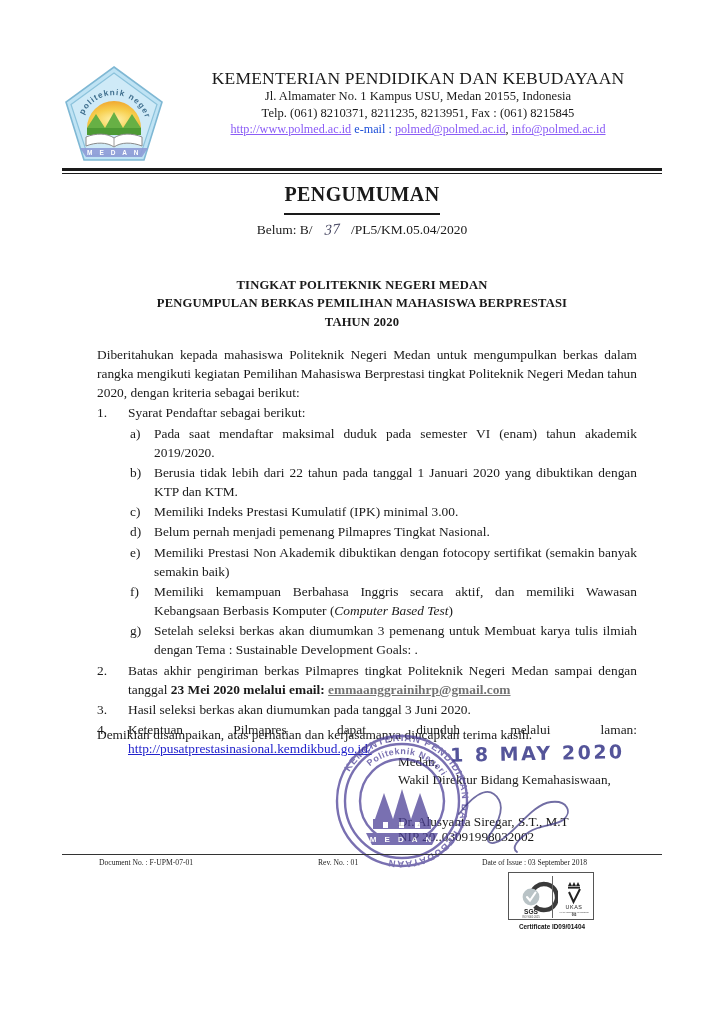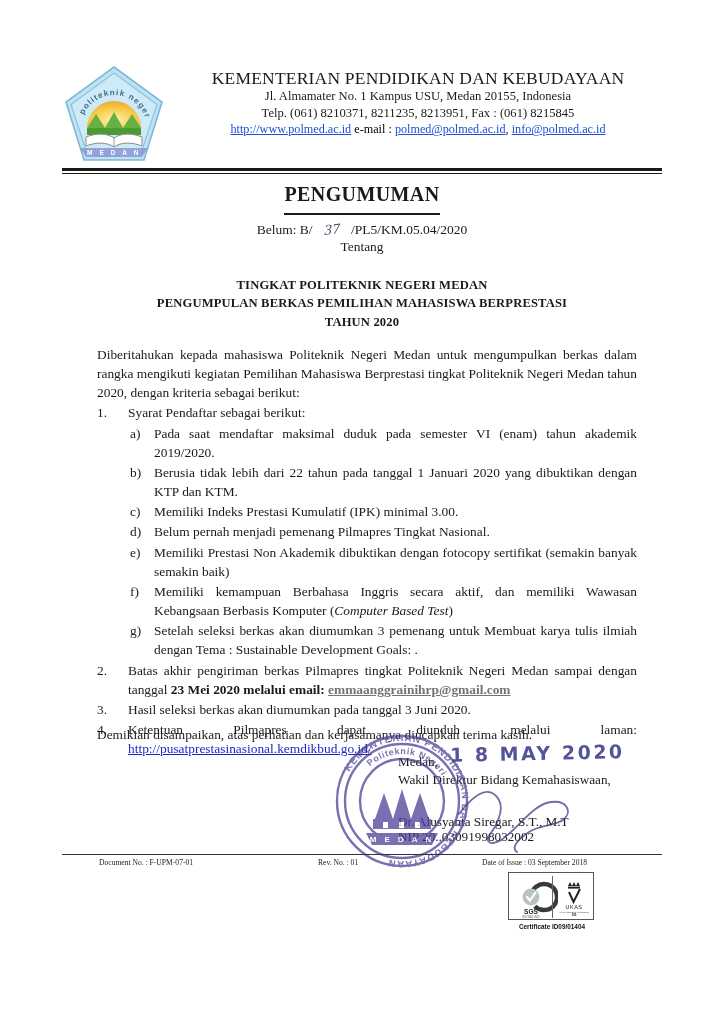--- a/index.html
+++ b/index.html
@@ -56,22 +56,22 @@
   .h-line3, .h-line4 {
     font-size: 12.6px;
     line-height: 1.32;
     white-space: nowrap;
   }
   .h-line5 {
     font-size: 12.2px;
     line-height: 1.35;
     white-space: nowrap;
   }
-  .lnk { color: #1d4ed8; text-decoration: underline; }
-  .lnk-plain { color: #000000; text-decoration: none; }
+  .lnk { color: #8b5cf6; text-decoration: underline; }
+  .lnk-plain { color: #1d4ed8; text-decoration: none; }
 
   .rule-thick {
     position: absolute;
     left: 62px; top: 168px;
     width: 600px;
     height: 3px;
     background: #1a1a1a;
   }
   .rule-thin {
     position: absolute;
@@ -316,21 +316,20 @@
   <div class="rule-thick"></div>
   <div class="rule-thin"></div>
 
   <div class="title-block">
     <div class="ttl-main">PENGUMUMAN</div>
     <div class="ttl-nomor">
       <span>Belum: B/</span><span class="hand-num">37</span><span>/PL5/KM.05.04/2020</span>
     </div>
   </div>
 
-  <div class="tentang">Tentang</div>
 
   <div class="subject">
     <div>TINGKAT POLITEKNIK NEGERI MEDAN</div>
     <div>PENGUMPULAN BERKAS PEMILIHAN MAHASISWA BERPRESTASI</div>
     <div>TAHUN 2020</div>
   </div>
 
   <div class="body-wrap">
 
     <p class="para">Diberitahukan kepada mahasiswa Politeknik Negeri Medan untuk mengumpulkan berkas dalam rangka mengikuti kegiatan Pemilihan Mahasiswa Berprestasi tingkat Politeknik Negeri Medan tahun 2020, dengan kriteria sebagai berikut:</p>

